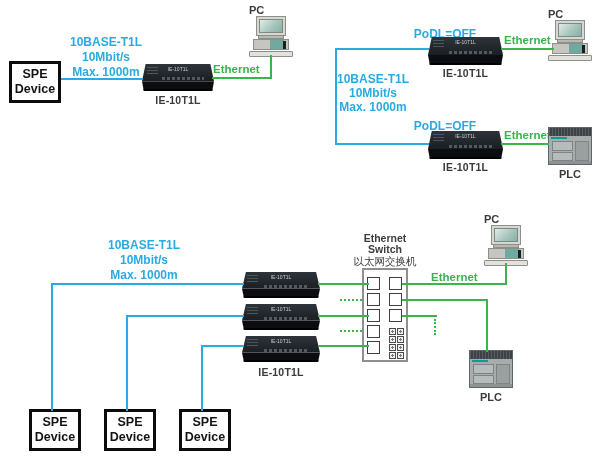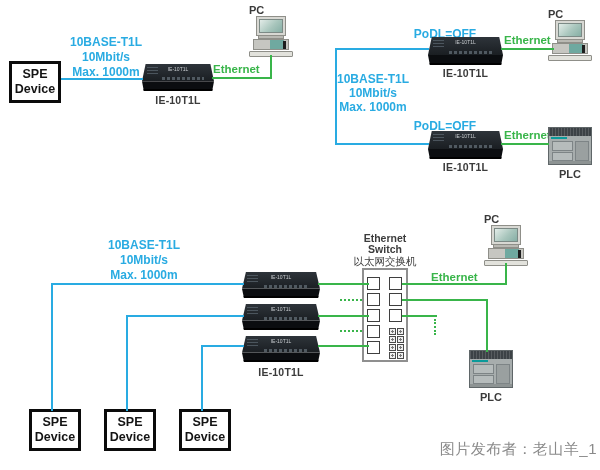--- a/index.html
+++ b/index.html
@@ -290,15 +290,14 @@
   </div>
   <div class="spe" style="left:104px; top:409px; height:42px;">
     <span>SPE</span>
     <span>Device</span>
   </div>
   <div class="spe" style="left:179px; top:409px; height:42px;">
     <span>SPE</span>
     <span>Device</span>
   </div>
 
-  <div class="watermark" style="right:3px; top:440px;">图片发布者：老山羊_1</div>
 
 </div>
 
 </body></html>

